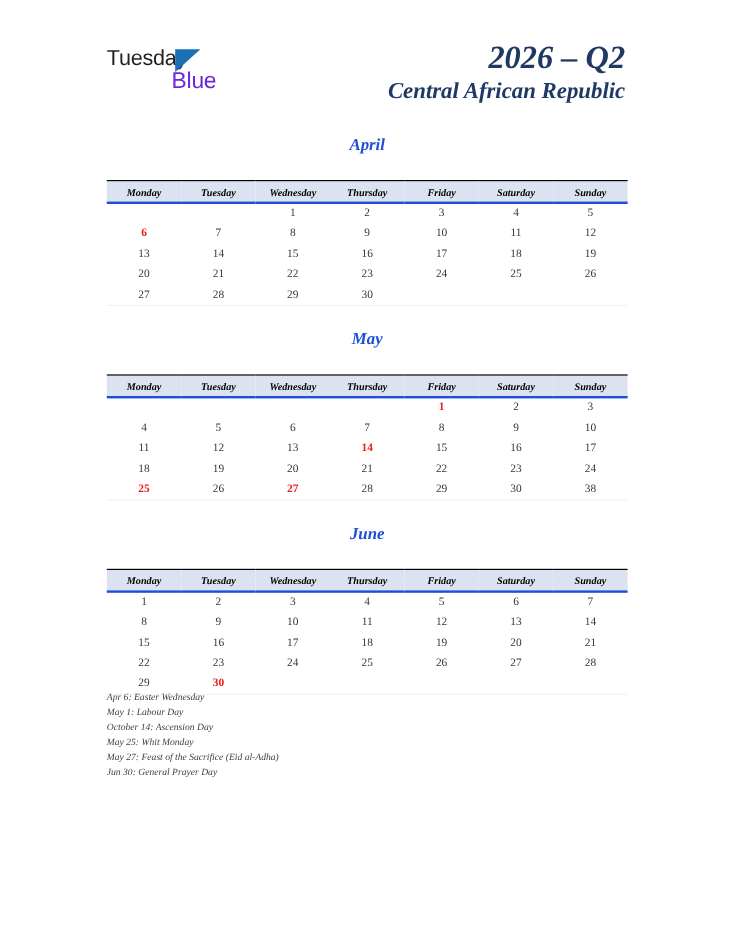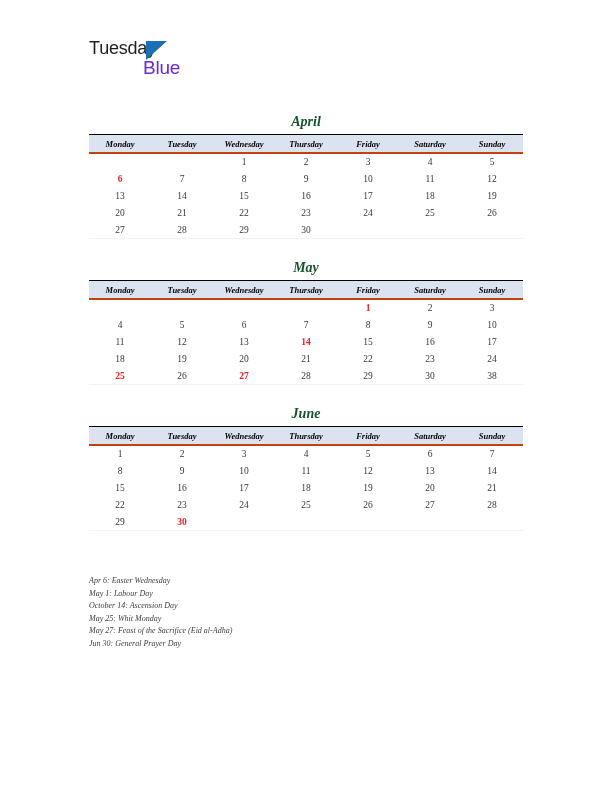--- a/index.html
+++ b/index.html
@@ -93,33 +93,33 @@
   .month-block {
     width: 434px;
     margin-bottom: 19px;
   }
   .month-name {
     text-align: center;
     font-family: "Liberation Serif", serif;
     font-style: italic;
     font-weight: bold;
     font-size: 14px;
-    color: #14532d;
+    color: #1d4ed8;
     line-height: 20px;
-    padding-bottom: 2px;
+    padding-bottom: 18px;
   }
   table.cal {
     border-collapse: collapse;
     width: 434px;
     table-layout: fixed;
   }
   table.cal th {
     background: #dce3f0;
     border-top: 1px solid #000000;
-    border-bottom: 2px solid #c2410c;
+    border-bottom: 2px solid #1d4ed8;
     font-family: "Liberation Serif", serif;
     font-style: italic;
     font-weight: bold;
     font-size: 8.5px;
     color: #000000;
     text-align: center;
     height: 17px;
     padding: 0;
     vertical-align: middle;
   }
@@ -164,20 +164,24 @@
 <body>
 
 <div class="page-header">
 
   <div class="logo">
     <span class="logo-general">Tuesday</span>
     <span class="logo-triangle"></span>
     <span class="logo-blue">Blue</span>
   </div>
 
+  <div class="title-block">
+    <div class="title-year">2026 – Q2</div>
+    <div class="title-country">Central African Republic</div>
+  </div>
 
 </div>
 
 <div class="months" id="months-container">
     <div class="month-block">
       <div class="month-name">April</div>
       <table class="cal">
         <thead>
           <tr>
             <th>Monday</th>

